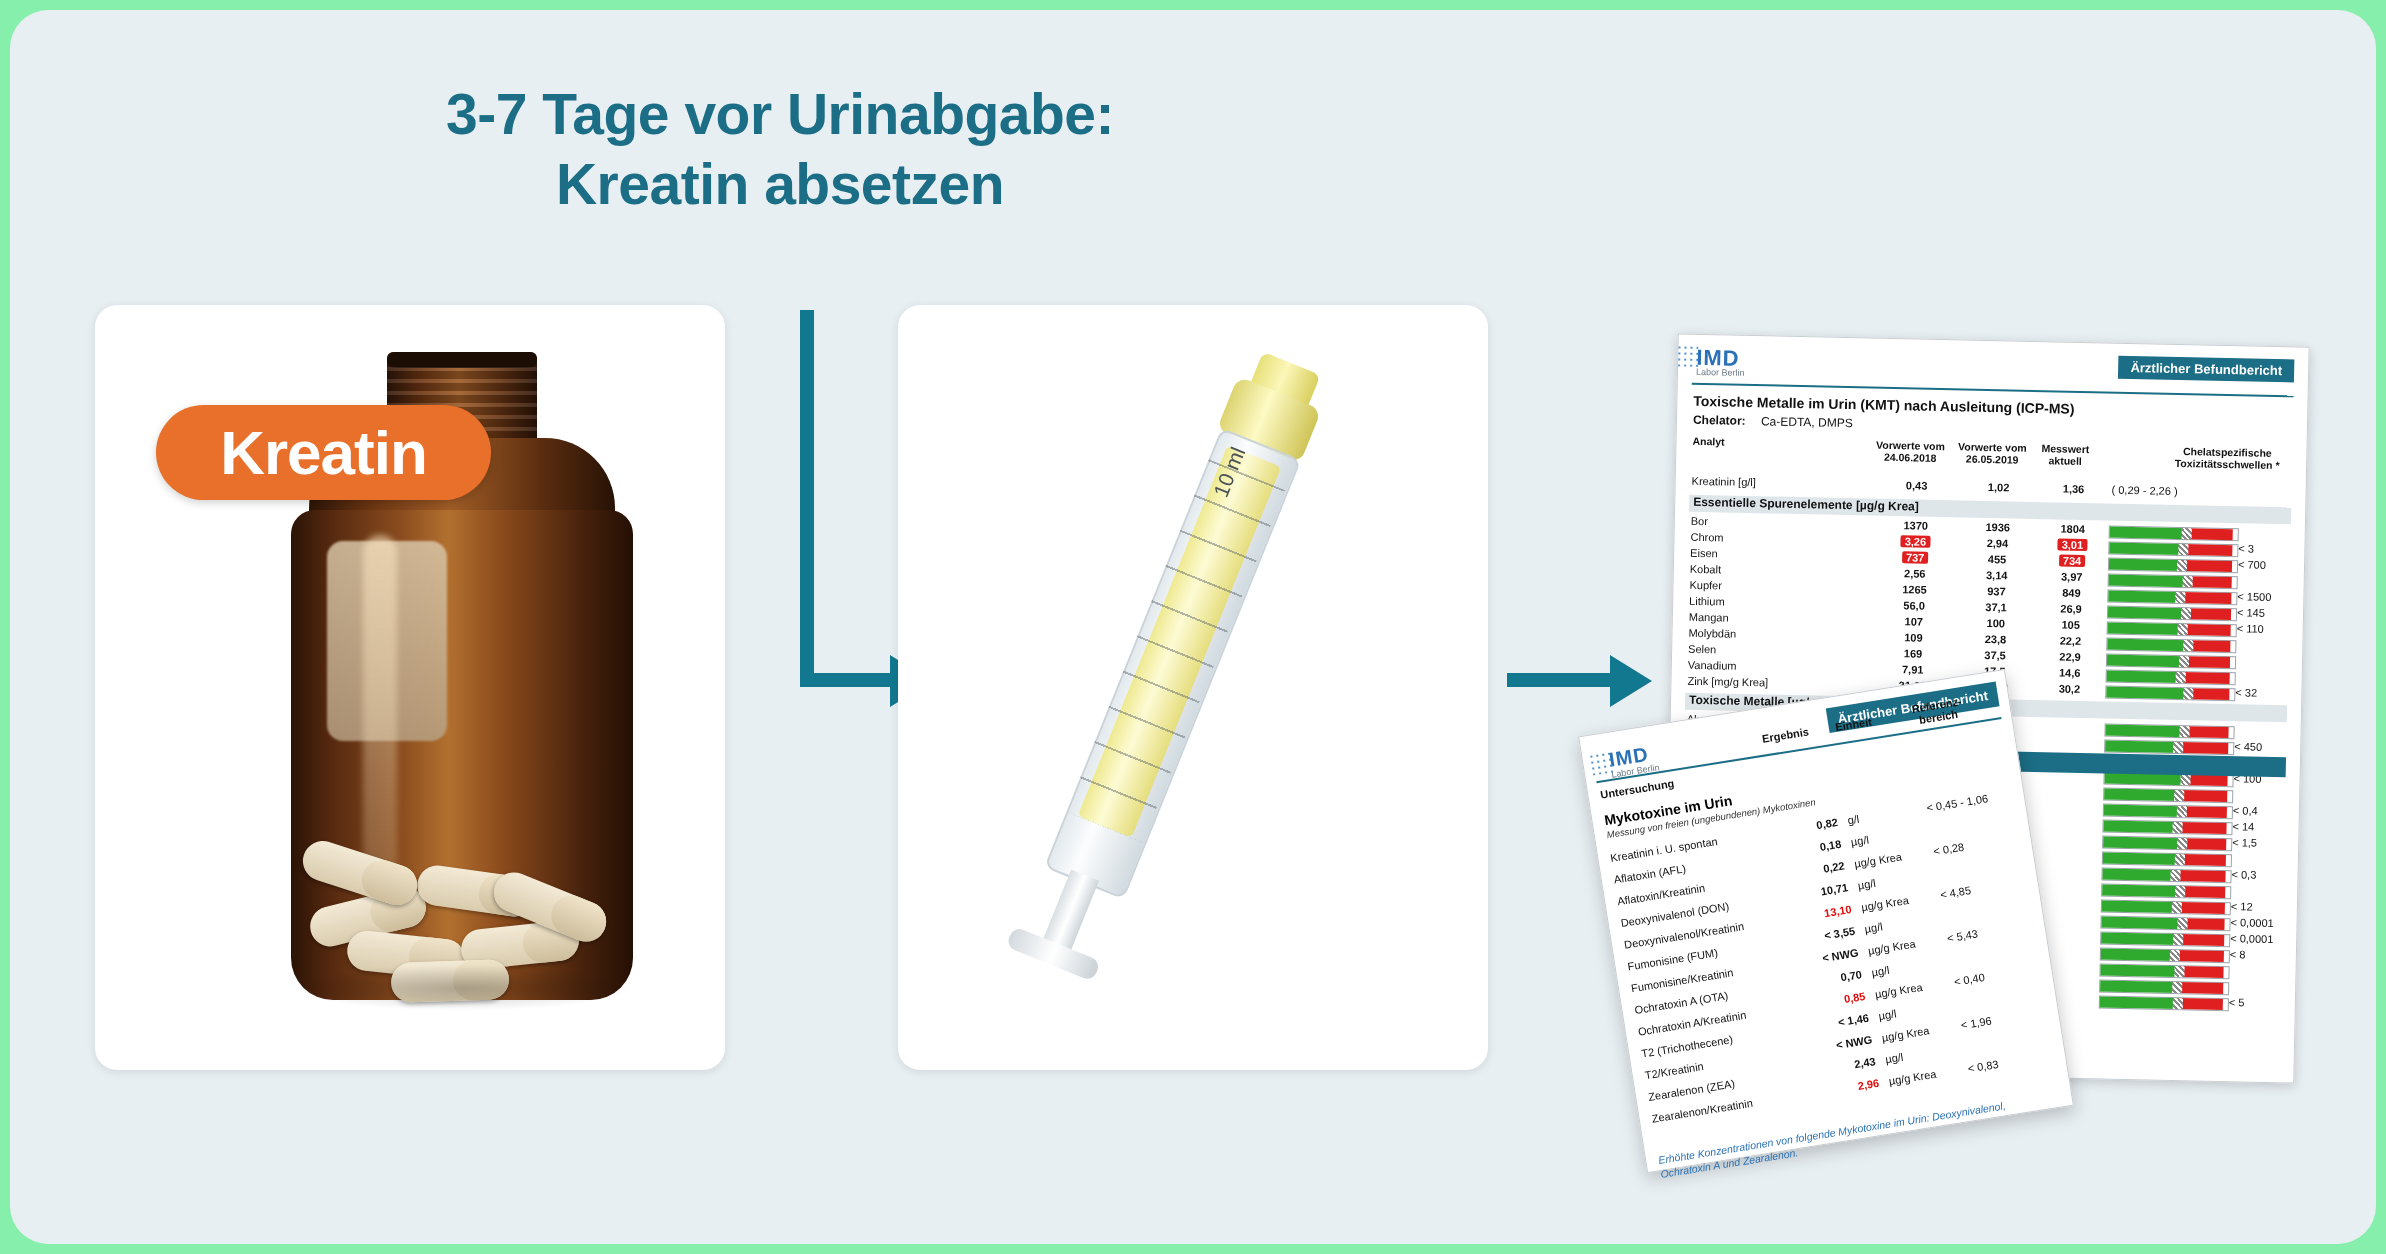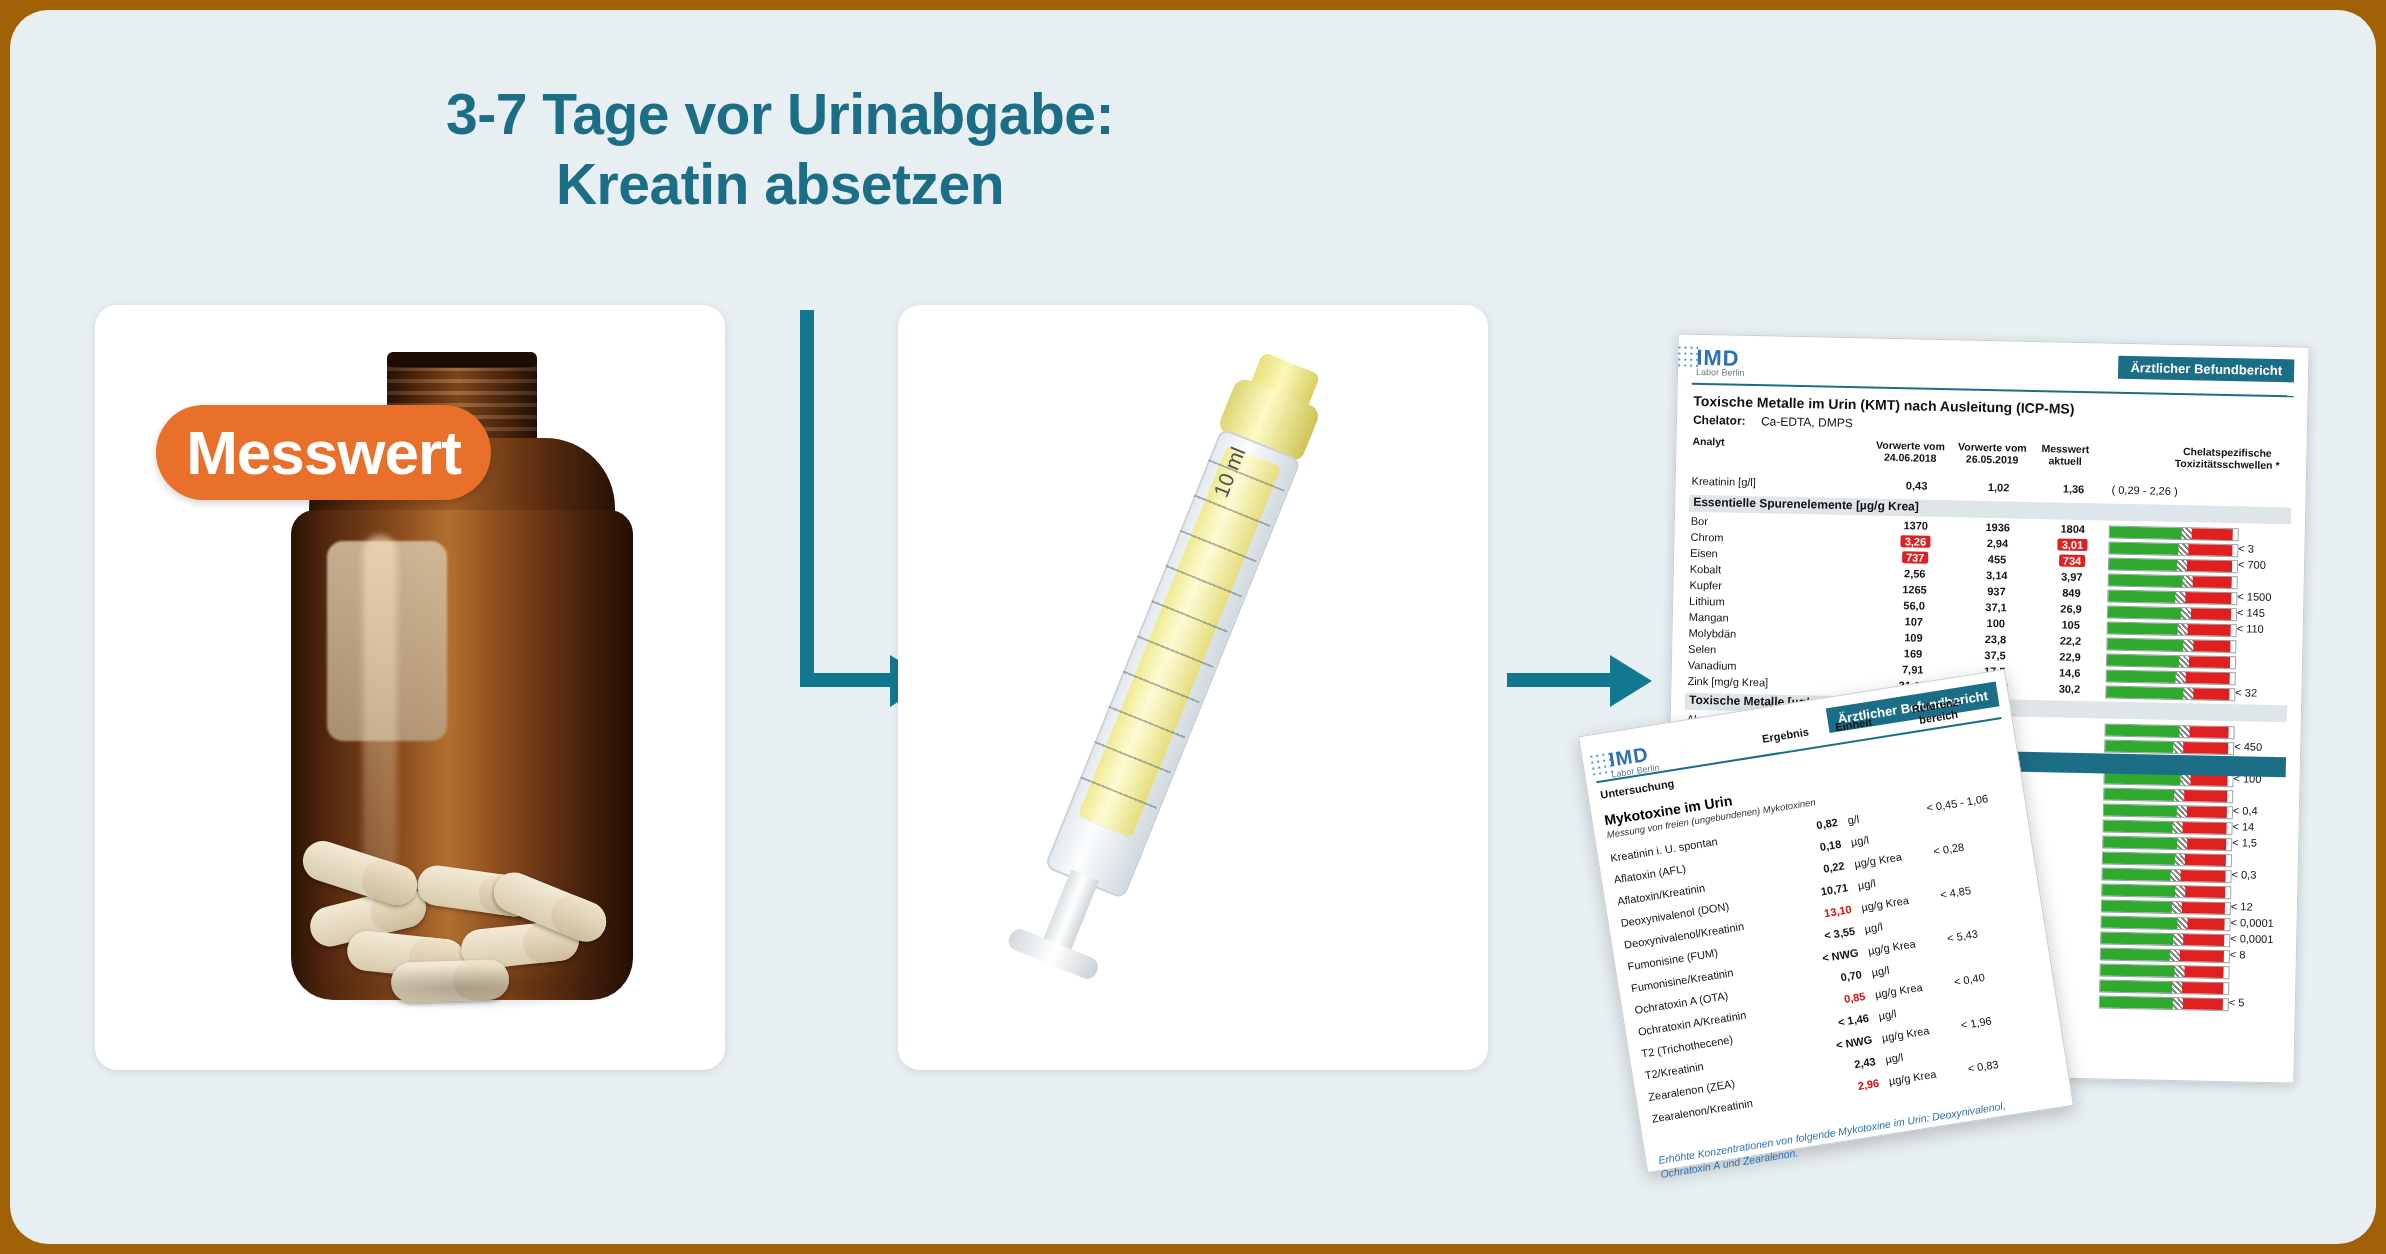--- a/index.html
+++ b/index.html
@@ -1,17 +1,17 @@
 <!DOCTYPE html>
 <html><head>
 <meta charset="utf-8">
 <style>
   html,body{margin:0;padding:0;background:#000;}
   body{width:2386px;height:1254px;font-family:"Liberation Sans",sans-serif;}
-  .stage{position:relative;width:2386px;height:1254px;background:#a16207;overflow:hidden;}
+  .stage{position:relative;width:2386px;height:1254px;background:#86efac;overflow:hidden;}
   .board{position:absolute;left:10px;top:10px;width:2366px;height:1234px;background:#e8eff3;border-radius:38px;overflow:hidden;}
 
   .headline{position:absolute;left:240px;top:70px;width:1060px;text-align:center;color:#1b6e86;
             font-size:57px;font-weight:bold;line-height:1.22;letter-spacing:-0.5px;}
 
   
   .card{position:absolute;background:#fff;border-radius:22px;box-shadow:0 2px 10px rgba(0,0,0,.10);}
   #card-bottle{left:85px;top:295px;width:630px;height:765px;}
   #card-tube{left:888px;top:295px;width:590px;height:765px;}
 
@@ -139,21 +139,21 @@
         <div class="cap" style="left:126px;top:96px;transform:rotate(8deg);"></div>
         <div class="cap" style="left:56px;top:160px;transform:rotate(6deg);"></div>
         <div class="cap" style="left:170px;top:150px;transform:rotate(-6deg);"></div>
         <div class="cap" style="left:100px;top:186px;transform:rotate(-2deg);"></div>
         <div class="cap" style="left:200px;top:112px;transform:rotate(22deg);"></div>
         <div class="cap" style="left:10px;top:78px;transform:rotate(18deg);"></div>
       </div>
       <div class="caps-shadow"></div>
     </div>
     <div class="pill-label">
-      <span>Messwert</span>
+      <span>Kreatin</span>
     </div>
 
     <div class="card" id="card-tube"></div>
     <div class="tube-wrap">
       <div class="tube">
         <div class="t-cap"></div>
         <div class="t-capbig"></div>
         <div class="t-barrel"></div>
         <div class="t-fluid"></div>
         <div class="t-ticks"></div>

